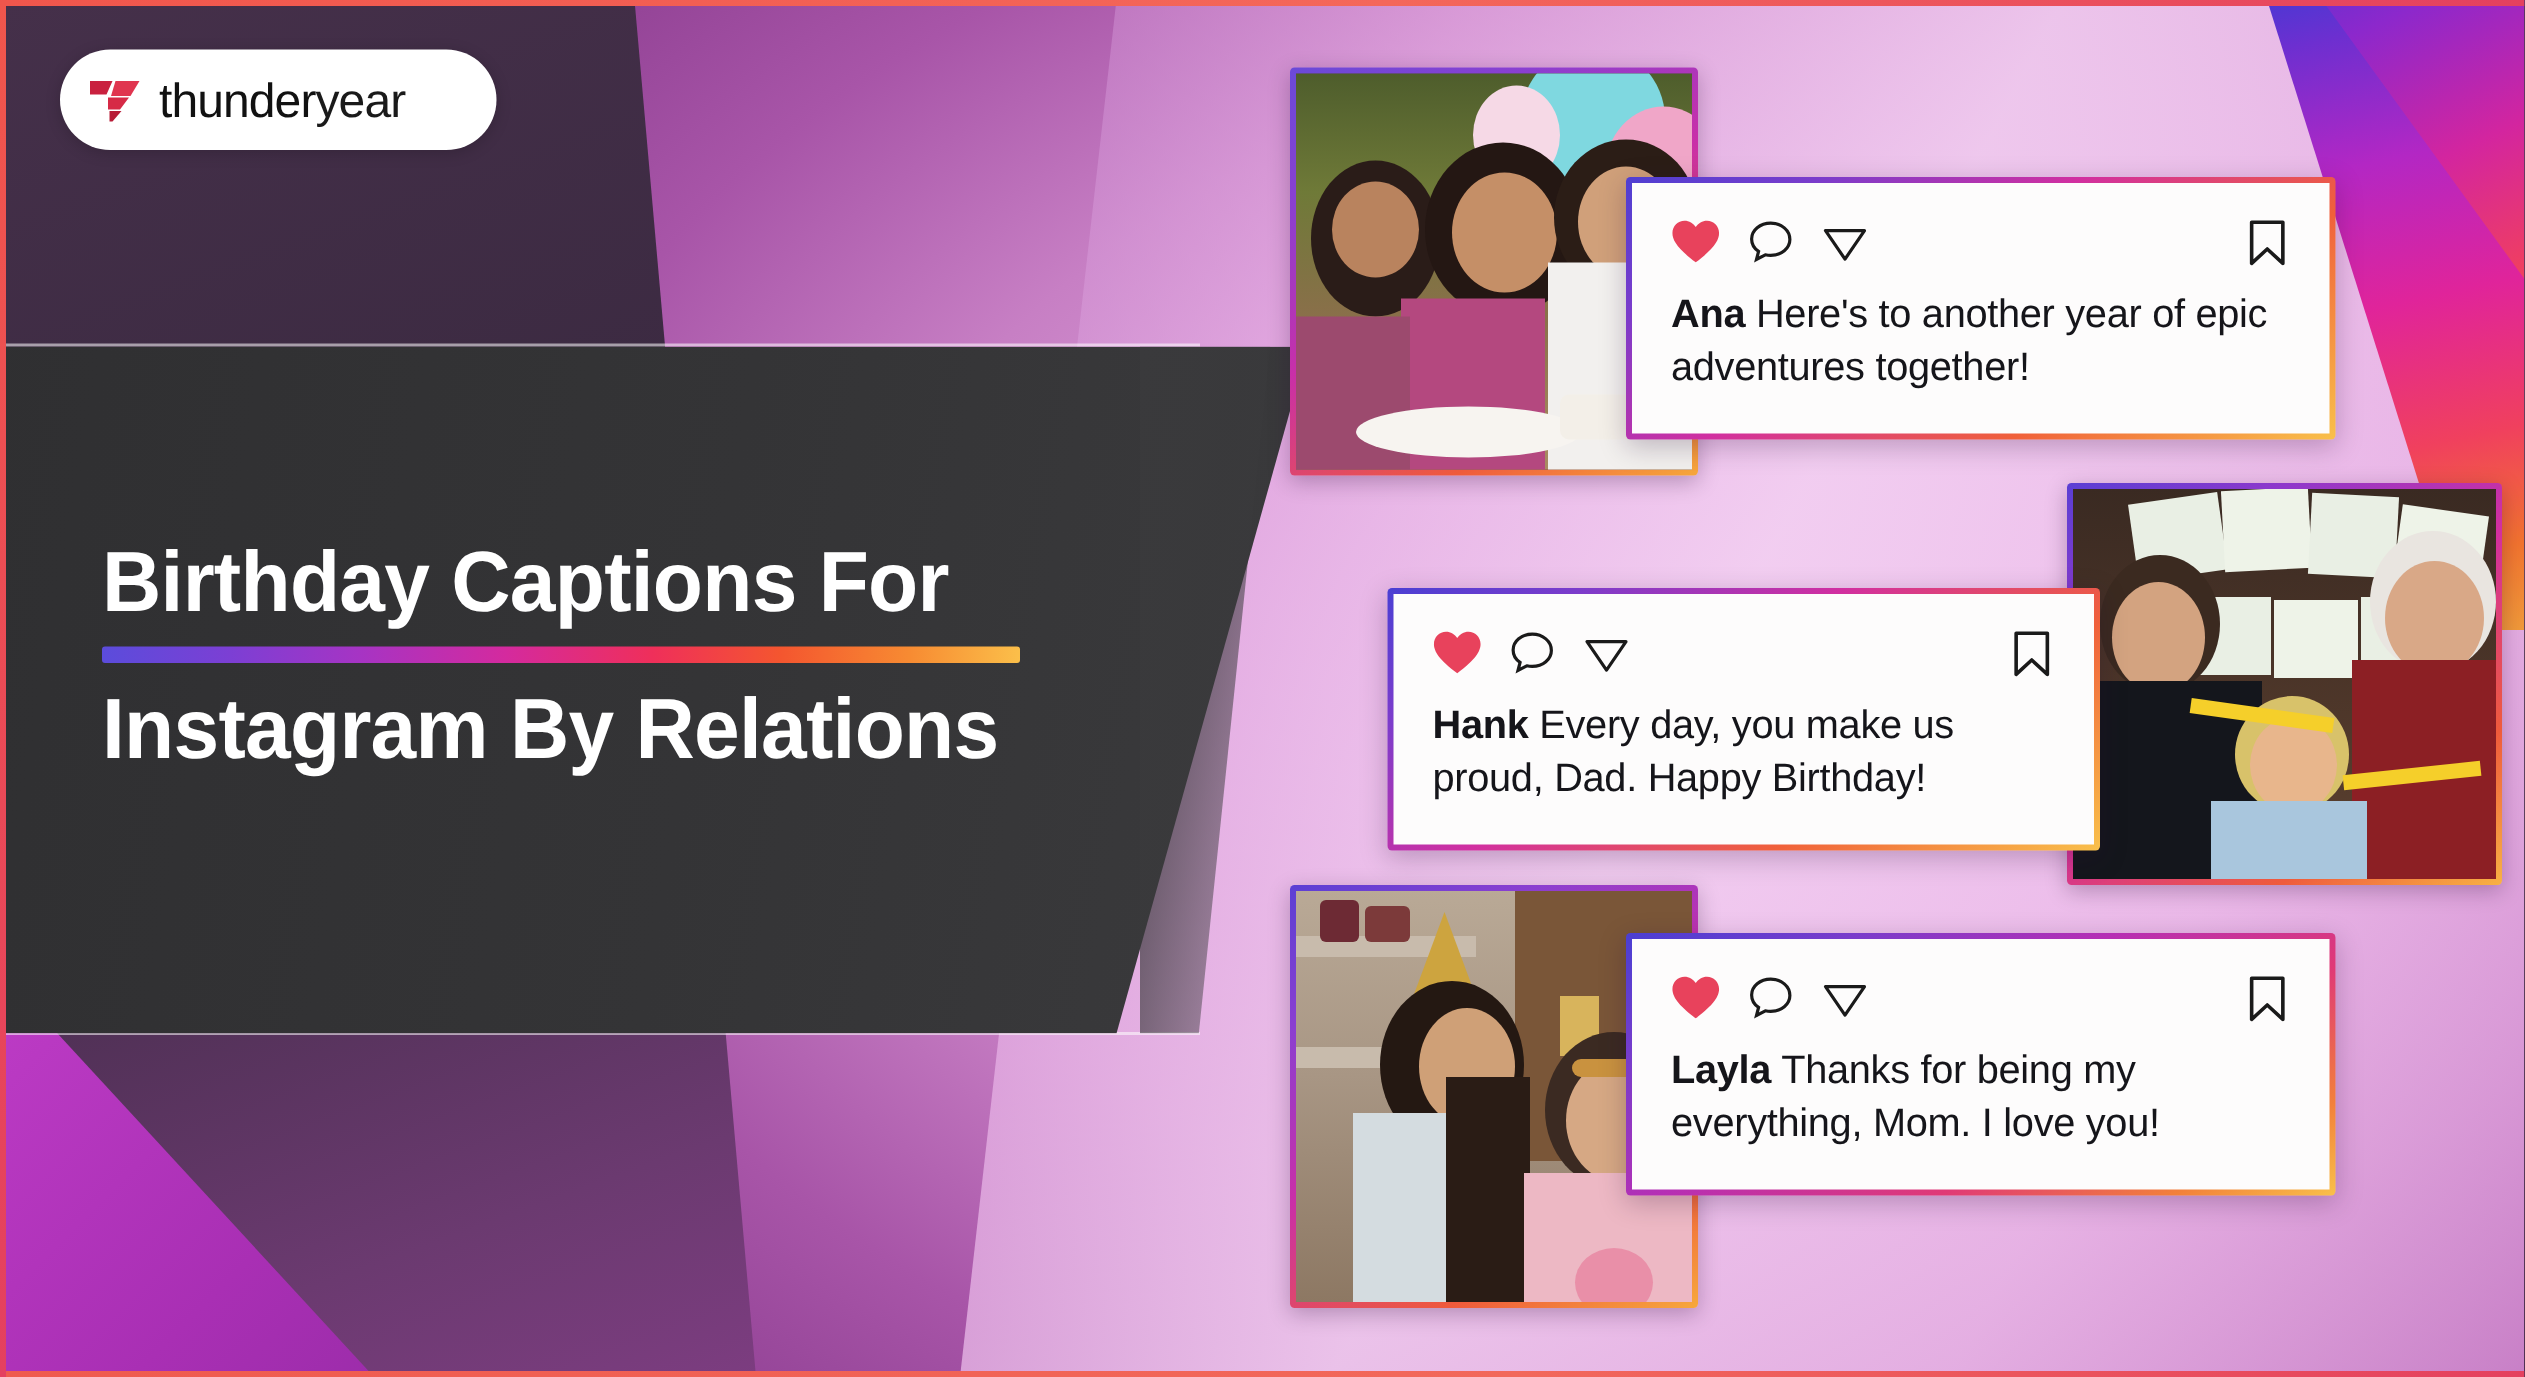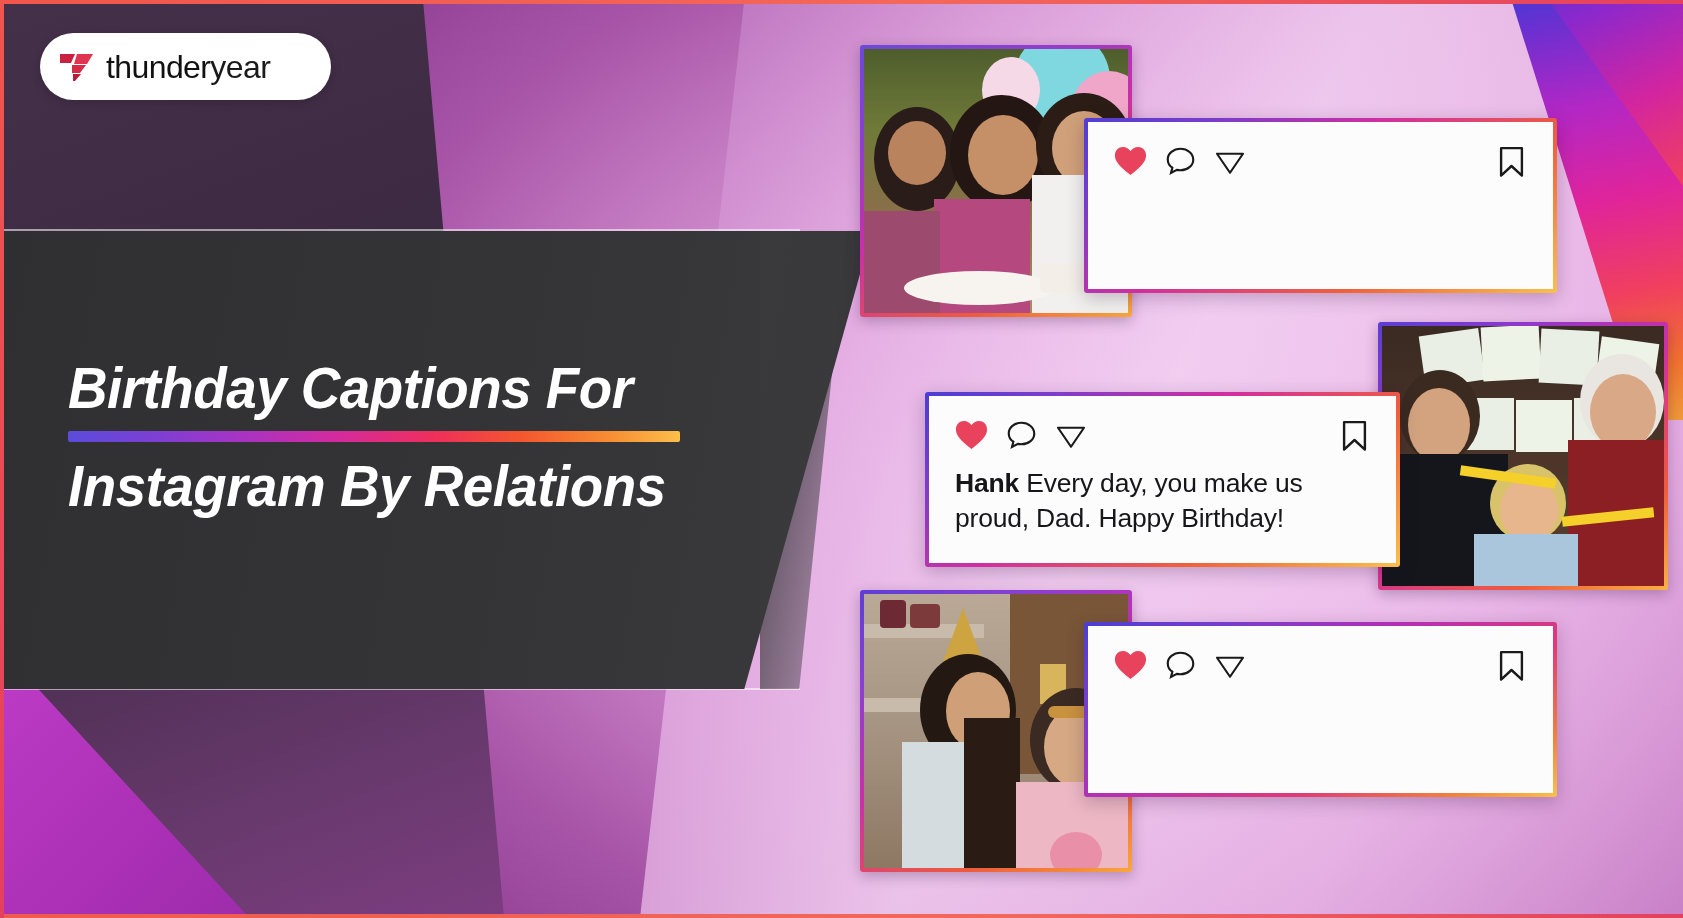--- a/index.html
+++ b/index.html
@@ -137,21 +137,20 @@
   }
   .logo-text .w1 { font-weight: 400; }
   .logo-text .w2 { font-weight: 300; color: #1a1a1a; }
 
   
   .headline {
     position: absolute;
     left: 68px;
     top: 360px;
     width: 780px;
-    font-style: italic;
   }
   .headline-line {
     font-family: "Liberation Sans", sans-serif;
     font-weight: 700;
     font-size: 57px;
     line-height: 1.0;
     color: #ffffff;
     letter-spacing: -0.5px;
     white-space: nowrap;
     transform: scaleX(0.96);
@@ -296,20 +295,24 @@
             <path d="M12 2.2 C 6.3 2.2 1.8 6 1.8 10.7 C 1.8 13.4 3.2 15.8 5.5 17.3 L 4.4 21.6 L 9.1 19.1 C 10 19.3 11 19.4 12 19.4 C 17.7 19.4 22.2 15.6 22.2 10.9 C 22.2 6.1 17.7 2.2 12 2.2 Z" fill="none" stroke="#1a1a1a" stroke-width="1.7"></path>
           </svg>
           <svg class="ic" width="32" height="30" viewBox="0 0 24 24">
             <path d="M1.6 6.2 L 22.4 6.2 L 12 21.4 Z" fill="none" stroke="#1a1a1a" stroke-width="1.7" stroke-linejoin="round"></path>
           </svg>
           <span class="bookmark-slot">
             <svg class="ic" width="27" height="32" viewBox="0 0 20 24">
               <path d="M2.2 1.6 L 17.8 1.6 L 17.8 22.2 L 10 15 L 2.2 22.2 Z" fill="none" stroke="#1a1a1a" stroke-width="1.8" stroke-linejoin="round"></path>
             </svg>
           </span>
+        </div>
+        <div class="caption-text">
+          <span class="who">Ana</span>
+          <span>Here's to another year of epic adventures together!</span>
         </div>
       </div>
     </div>
   </div>
 
   <div class="post">
 
     <div class="photo" style="left:1378px; top:322px; width:290px; height:268px;
                 background:linear-gradient(145deg,#5a3fd4 0%,#8f38cb 22%,#d32f9f 50%,#ef5b3b 78%,#f8b244 100%);">
       <div class="photo-inner">
@@ -403,17 +406,21 @@
           </svg>
           <svg class="ic" width="32" height="30" viewBox="0 0 24 24">
             <path d="M1.6 6.2 L 22.4 6.2 L 12 21.4 Z" fill="none" stroke="#1a1a1a" stroke-width="1.7" stroke-linejoin="round"></path>
           </svg>
           <span class="bookmark-slot">
             <svg class="ic" width="27" height="32" viewBox="0 0 20 24">
               <path d="M2.2 1.6 L 17.8 1.6 L 17.8 22.2 L 10 15 L 2.2 22.2 Z" fill="none" stroke="#1a1a1a" stroke-width="1.8" stroke-linejoin="round"></path>
             </svg>
           </span>
         </div>
+        <div class="caption-text">
+          <span class="who">Layla</span>
+          <span>Thanks for being my everything, Mom. I love you!</span>
+        </div>
       </div>
     </div>
   </div>
 
 </div>
 
 </body></html>

